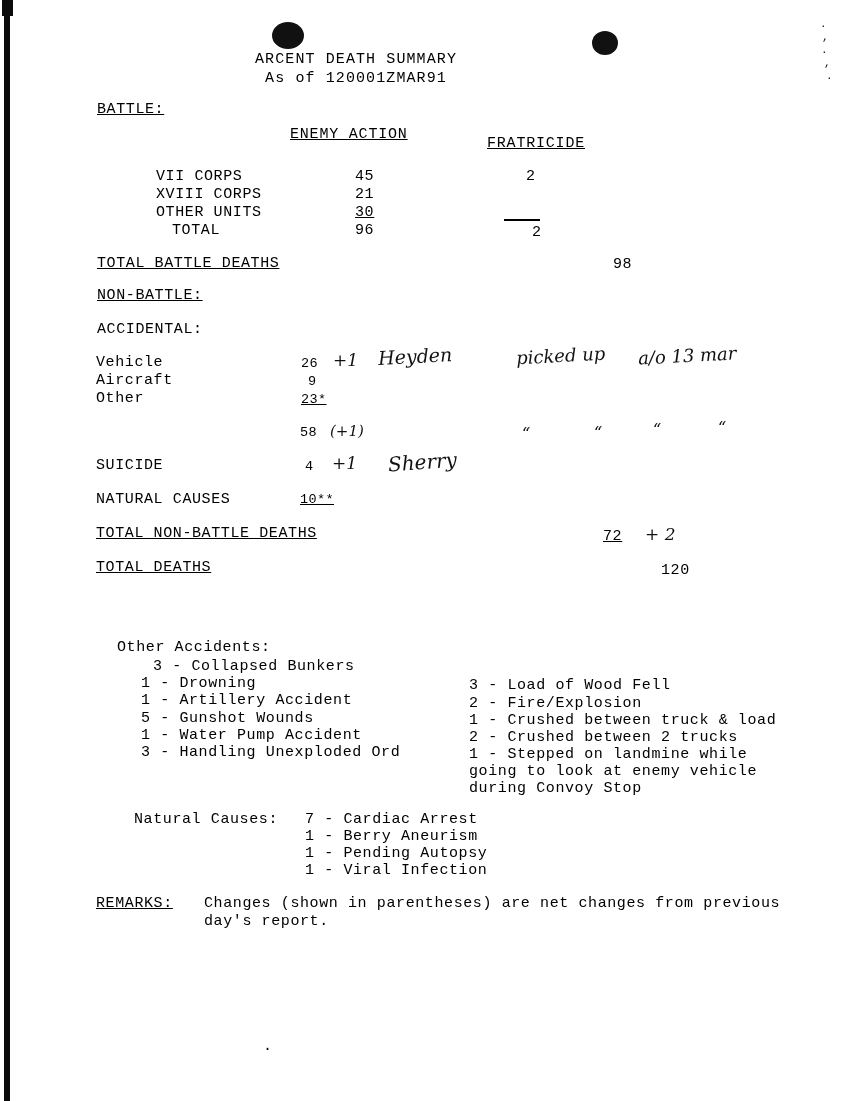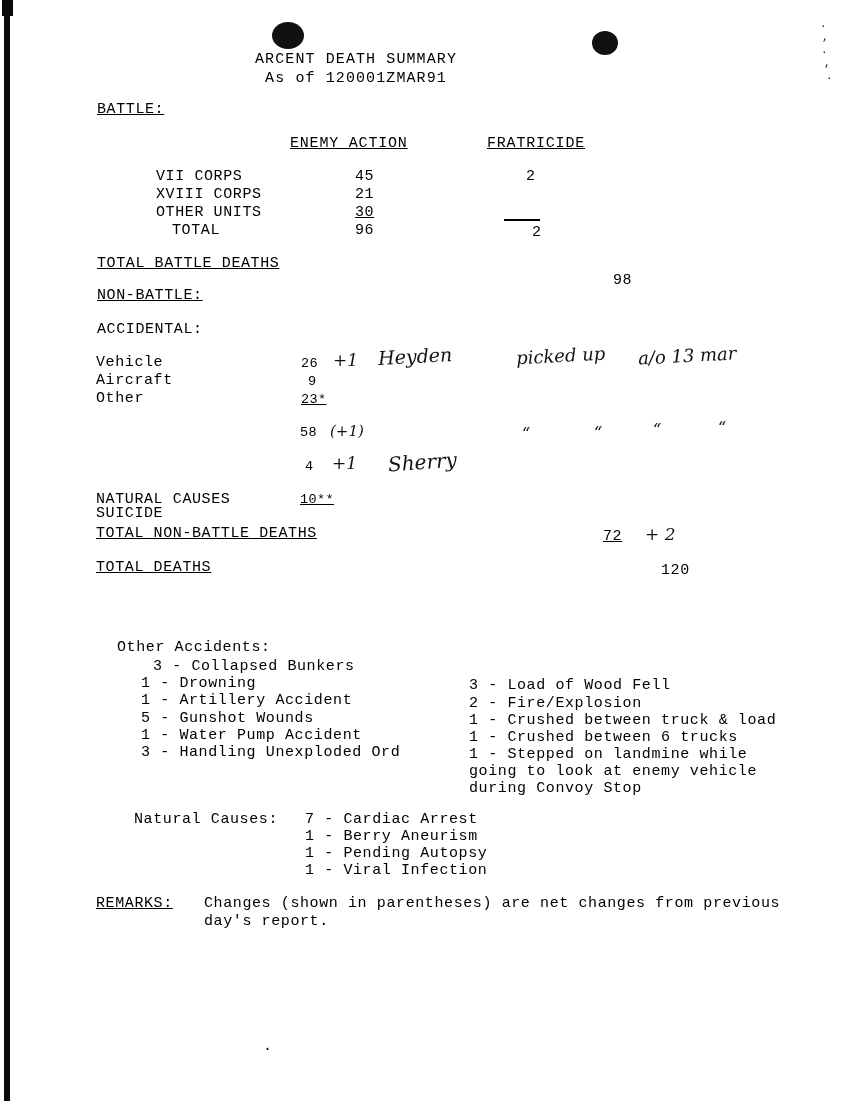--- a/index.html
+++ b/index.html
@@ -131,59 +131,59 @@
     <span class="d5">.</span>
   </div>
 
   <div class="title-block">
     <div>ARCENT DEATH SUMMARY</div>
     <div>As of 120001ZMAR91</div>
   </div>
 
   <div class="abs t ul" style="left:97px; top:101px;">BATTLE:</div>
 
-  <div class="col-head" style="left:290px; top:135px;font-family:Liberation Mono, monospace;">ENEMY ACTION</div>
+  <div class="col-head" style="left:290px; top:126px;font-family:Liberation Mono, monospace;">ENEMY ACTION</div>
   <div class="col-head" style="left:467px; top:135px;margin-left:20px;">FRATRICIDE</div>
 
   <div class="abs t" style="left:156px; top:168px;">VII CORPS</div>
   <div class="abs t" style="left:355px; top:168px;">45</div>
   <div class="abs t" style="left:526px; top:168px;">2</div>
 
   <div class="abs t" style="left:156px; top:186px;">XVIII CORPS</div>
   <div class="abs t" style="left:355px; top:186px;">21</div>
   <div class="abs t" style="left:526px; top:186px;"></div>
 
   <div class="abs t" style="left:156px; top:204px;">OTHER UNITS</div>
   <div class="abs t ul" style="left:355px; top:204px;">30</div>
   <div class="abs t" style="left:526px; top:204px;"></div>
   <div class="rule-under" style="left:504px; top:219px; width:36px;"></div>
 
   <div class="abs t" style="left:172px; top:222px;">TOTAL</div>
   <div class="abs t" style="left:355px; top:222px;">96</div>
   <div class="abs t" style="left:532px; top:224px;">2</div>
 
   <div class="abs t ul" style="left:97px; top:255px;">TOTAL BATTLE DEATHS</div>
-  <div class="abs t" style="left:613px; top:256px;margin-top:16px;">98</div>
+  <div class="abs t" style="left:613px; top:256px;">98</div>
 
   <div class="abs t ul" style="left:97px; top:287px;font-family:Liberation Mono, monospace;">NON-BATTLE:</div>
   <div class="abs t" style="left:97px; top:321px;">ACCIDENTAL:</div>
 
   <div class="abs t" style="left:96px; top:354px;">Vehicle</div>
   <div class="abs t-sm" style="left:301px; top:356px;">26</div>
 
   <div class="abs t" style="left:96px; top:372px;">Aircraft</div>
   <div class="abs t-sm" style="left:308px; top:374px;">9</div>
 
   <div class="abs t" style="left:96px; top:390px;text-align:right;">Other</div>
   <div class="abs t-sm ul" style="left:301px; top:392px;">23*</div>
 
   <div class="abs t-sm" style="left:300px; top:425px;">58</div>
   <div class="hw" style="left:330px; top:422px; font-size:15px;">(+1)</div>
 
-  <div class="abs t" style="left:96px; top:457px;margin-top:48px;">SUICIDE</div>
+  <div class="abs t" style="left:96px; top:457px;">SUICIDE</div>
   <div class="abs t-sm" style="left:305px; top:459px;">4</div>
 
   <div class="abs t" style="left:96px; top:491px;">NATURAL CAUSES</div>
   <div class="abs t-sm ul" style="left:300px; top:492px;">10**</div>
 
   <div class="abs t ul" style="left:96px; top:525px;">TOTAL NON-BATTLE DEATHS</div>
   <div class="abs t ul" style="left:603px; top:528px;">72</div>
 
   <div class="abs t ul" style="left:96px; top:559px;">TOTAL DEATHS</div>
   <div class="abs t" style="left:661px; top:562px;">120</div>
@@ -208,21 +208,21 @@
   <div class="abs t" style="left:141px; top:658px;margin-left:12px;">3 - Collapsed Bunkers</div>
   <div class="abs t" style="left:141px; top:675px;">1 - Drowning</div>
   <div class="abs t" style="left:141px; top:692px;">1 - Artillery Accident</div>
   <div class="abs t" style="left:141px; top:710px;">5 - Gunshot Wounds</div>
   <div class="abs t" style="left:141px; top:727px;">1 - Water Pump Accident</div>
   <div class="abs t" style="left:141px; top:744px;">3 - Handling Unexploded Ord</div>
 
   <div class="abs t" style="left:469px; top:677px;">3 - Load of Wood Fell</div>
   <div class="abs t" style="left:469px; top:695px;">2 - Fire/Explosion</div>
   <div class="abs t" style="left:469px; top:712px;">1 - Crushed between truck &amp; load</div>
-  <div class="abs t" style="left:469px; top:729px;">1 - Crushed between 6 trucks</div>
+  <div class="abs t" style="left:469px; top:729px;">2 - Crushed between 2 trucks</div>
   <div class="abs t" style="left:469px; top:746px;">1 - Stepped on landmine while</div>
   <div class="abs t" style="left:469px; top:763px;">going to look at enemy vehicle</div>
   <div class="abs t" style="left:469px; top:780px;">during Convoy Stop</div>
 
   <div class="abs t" style="left:134px; top:811px;">Natural Causes:</div>
   <div class="abs t" style="left:305px; top:811px;">7 - Cardiac Arrest</div>
   <div class="abs t" style="left:305px; top:828px;">1 - Berry Aneurism</div>
   <div class="abs t" style="left:305px; top:845px;">1 - Pending Autopsy</div>
   <div class="abs t" style="left:305px; top:862px;">1 - Viral Infection</div>
 

